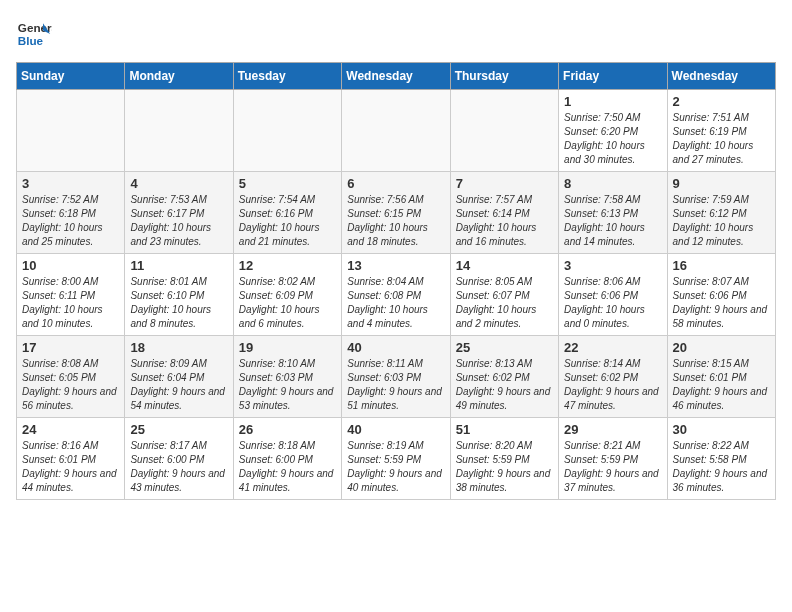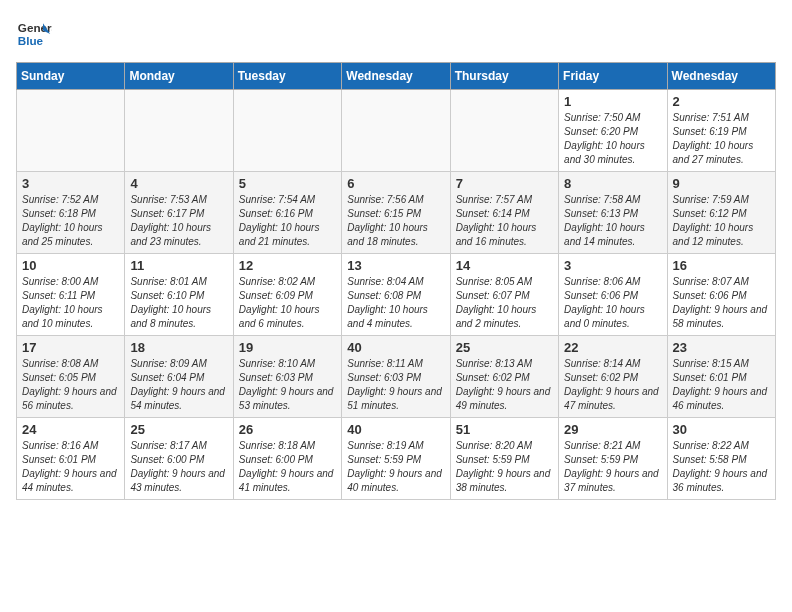--- a/index.html
+++ b/index.html
@@ -206,21 +206,21 @@
         </td>
         <td>
           <span class="day-num">25</span>
           <div class="day-info">Sunrise: 8:13 AM<br>Sunset: 6:02 PM<br>Daylight: 9 hours and 49 minutes.</div>
         </td>
         <td>
           <span class="day-num">22</span>
           <div class="day-info">Sunrise: 8:14 AM<br>Sunset: 6:02 PM<br>Daylight: 9 hours and 47 minutes.</div>
         </td>
         <td>
-          <span class="day-num">23</span>
+          <span class="day-num">20</span>
           <div class="day-info">Sunrise: 8:15 AM<br>Sunset: 6:01 PM<br>Daylight: 9 hours and 46 minutes.</div>
         </td>
       </tr>
       <tr>
         <td>
           <span class="day-num">24</span>
           <div class="day-info">Sunrise: 8:16 AM<br>Sunset: 6:01 PM<br>Daylight: 9 hours and 44 minutes.</div>
         </td>
         <td>
           <span class="day-num">25</span>

